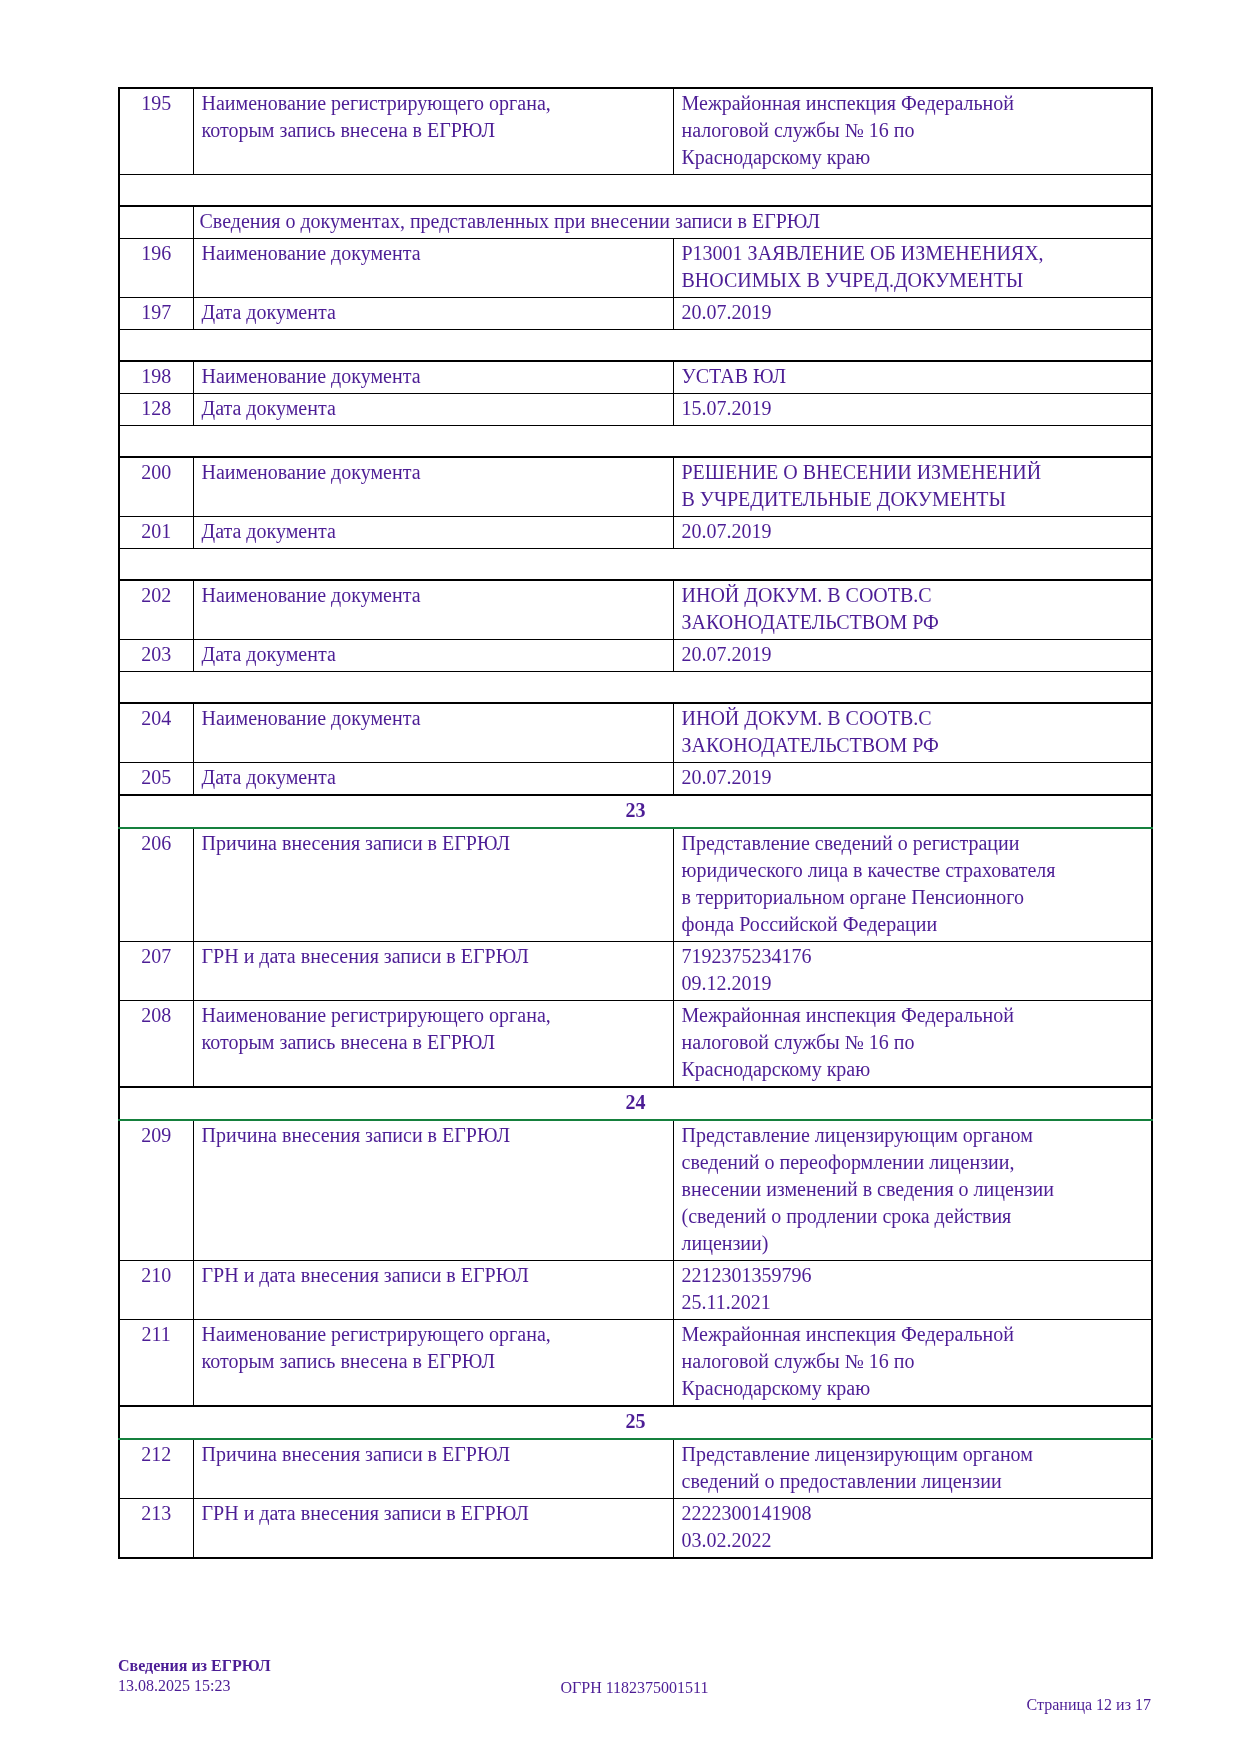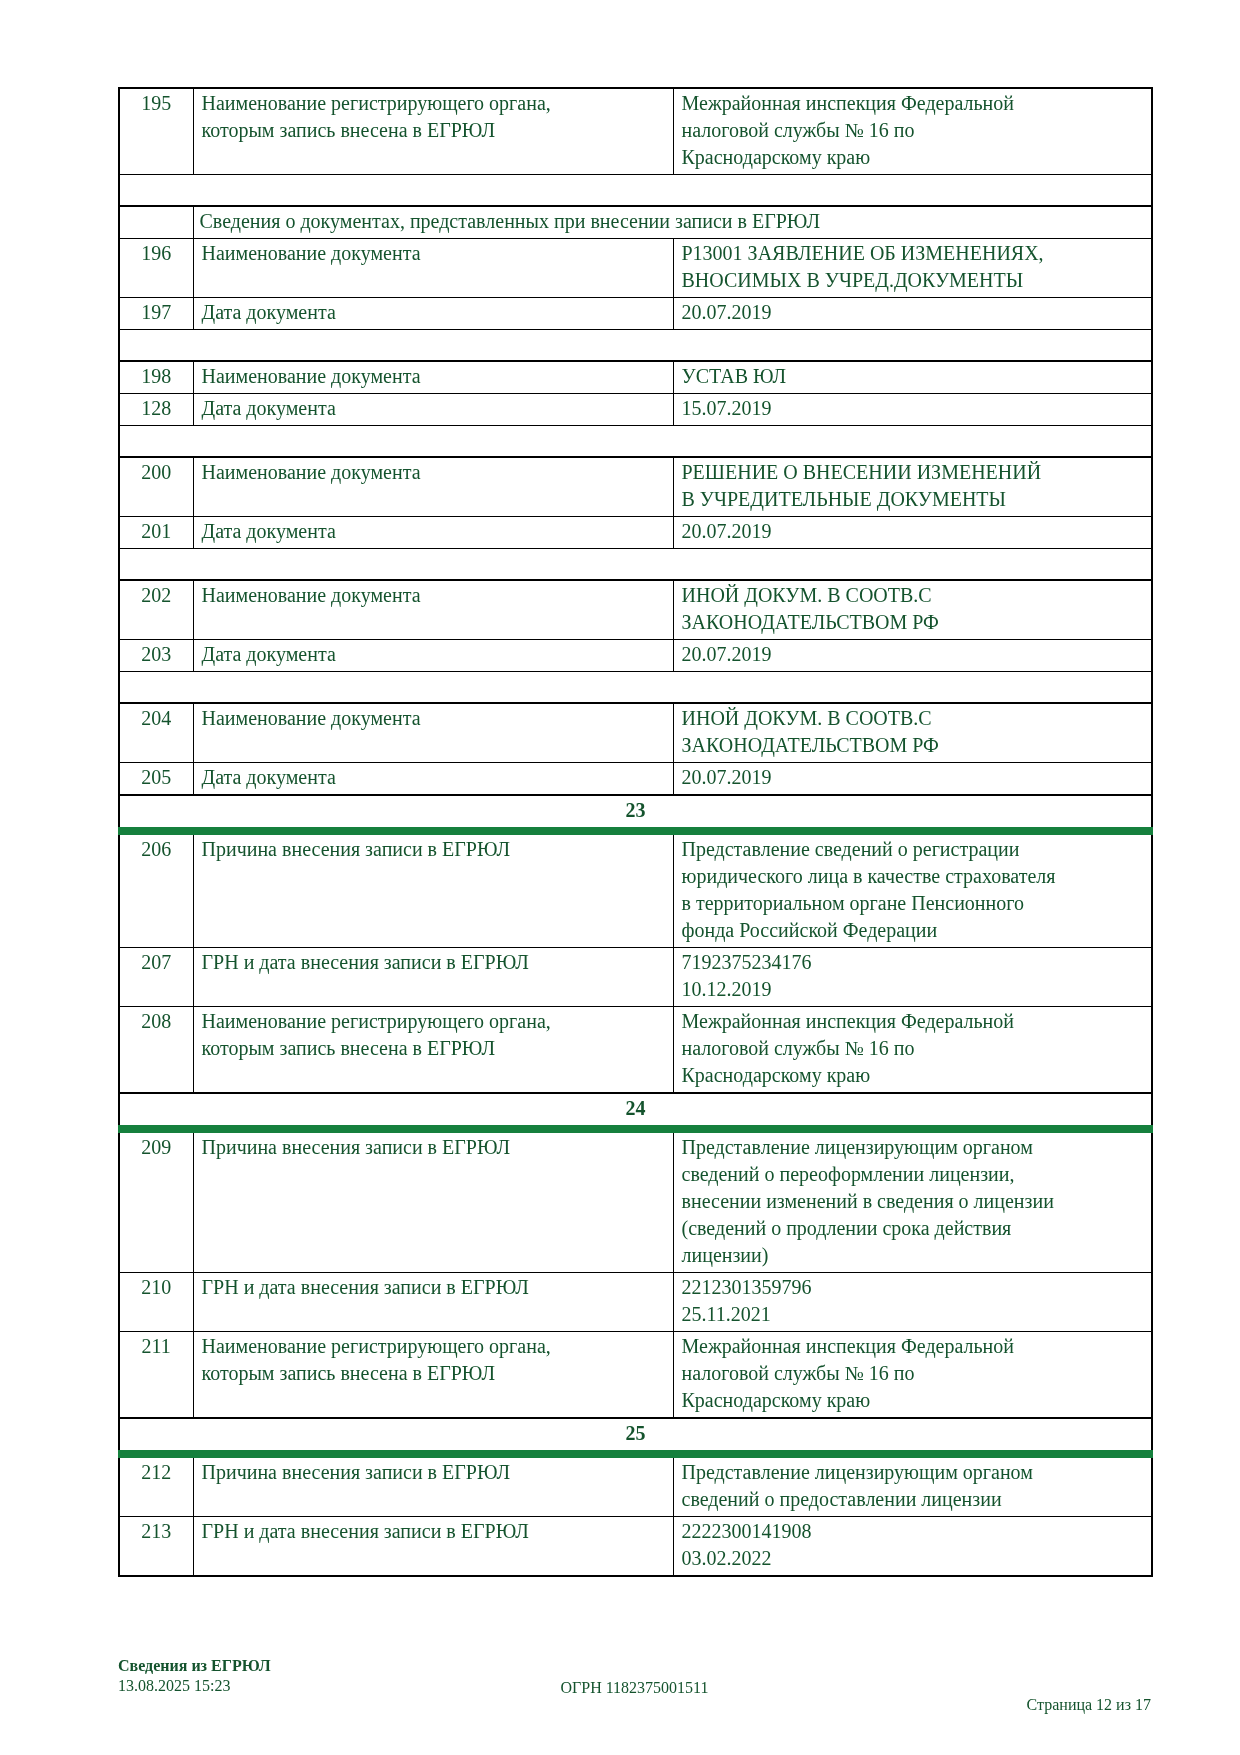--- a/index.html
+++ b/index.html
@@ -5,21 +5,21 @@
   html, body {
     margin: 0;
     padding: 0;
     background: #ffffff;
   }
   .page {
     position: relative;
     width: 1240px;
     height: 1755px;
     background: #ffffff;
-    color: #14532d;
+    color: #4c1d95;
     font-family: "Liberation Serif", "DejaVu Serif", serif;
     overflow: hidden;
   }
   table.egrul {
     position: absolute;
     left: 118px;
     top: 87px;
     width: 1033px;
     border-collapse: collapse;
     table-layout: fixed;
@@ -39,21 +39,21 @@
     padding: 1px 2px 3px 2px;
   }
   
   tr.sp td {
     height: 26px;
     border-bottom: 2px solid #000;
   }
   
   tr.grp td {
     border-top: 2px solid #000;
-    border-bottom: 8px solid #15803d;
+    border-bottom: 2px solid #15803d;
     font-weight: bold;
     text-align: center;
   }
   tr.sec td.sec-text { padding-left: 6px; font-family: Liberation Serif, serif; }
   .footer-left {
     position: absolute;
     left: 118px;
     top: 1656px;
     font-size: 16px;
     line-height: 20px;
@@ -179,21 +179,21 @@
         <td class="lbl">Причина внесения записи в ЕГРЮЛ</td>
         <td class="val">Представление сведений о регистрации
 юридического лица в качестве страхователя
 в территориальном органе Пенсионного
 фонда Российской Федерации</td>
       </tr>
       <tr class="r">
         <td class="num">207</td>
         <td class="lbl">ГРН и дата внесения записи в ЕГРЮЛ</td>
         <td class="val">7192375234176
-10.12.2019</td>
+09.12.2019</td>
       </tr>
       <tr class="r">
         <td class="num">208</td>
         <td class="lbl">Наименование регистрирующего органа,
 которым запись внесена в ЕГРЮЛ</td>
         <td class="val">Межрайонная инспекция Федеральной
 налоговой службы № 16 по
 Краснодарскому краю</td>
       </tr>
       <tr class="grp">

